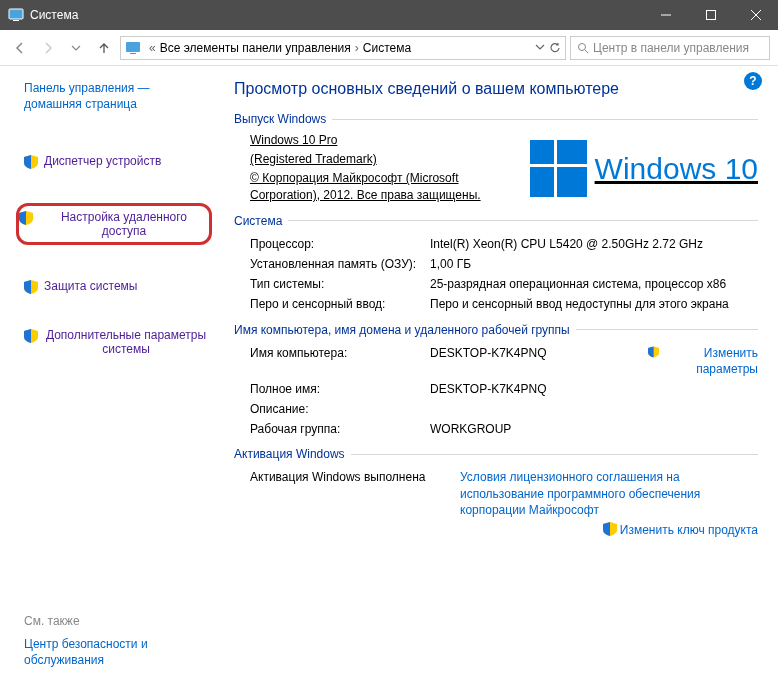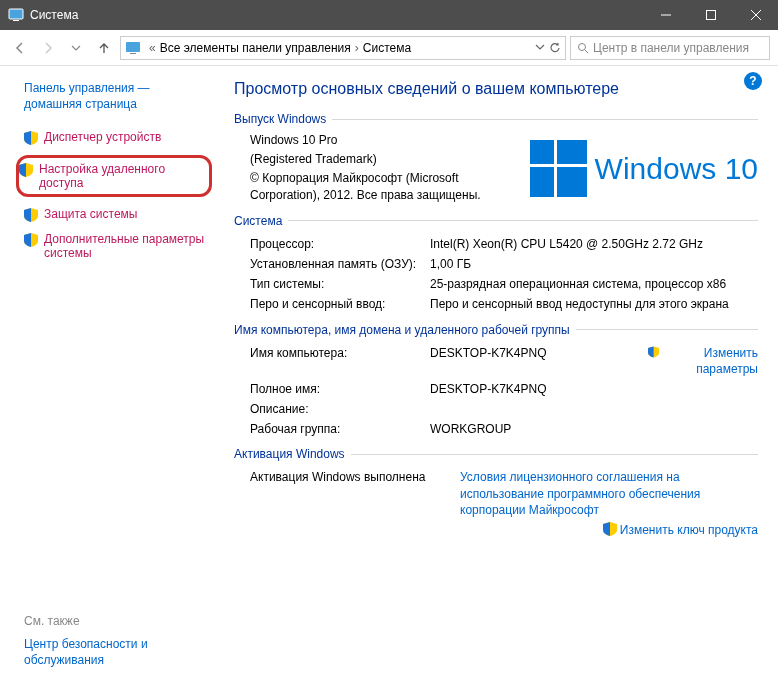--- a/index.html
+++ b/index.html
@@ -21,42 +21,42 @@
 .breadcrumb-wrap .mini-icon { width: 16px; height: 16px; margin-right: 4px; flex-shrink: 0; }
 .breadcrumb-wrap .sep { margin: 0 4px; color: #666; flex-shrink: 0; }
 .breadcrumb-wrap .crumb { white-space: nowrap; }
 .breadcrumb-tail { margin-left: auto; display: flex; gap: 4px; color: #666; flex-shrink: 0; }
 .search-box { width: 200px; height: 24px; border: 1px solid #ccc; display: flex; align-items: center; padding: 0 6px; color: #888; font-size: 12px; }
 .search-box svg { margin-right: 4px; flex-shrink: 0; }
 .search-box span { white-space: nowrap; overflow: hidden; }
 
 
 .body-row { display: flex; height: calc(100% - 66px); }
-.sidebar { width: 220px; padding: 14px 12px 10px 24px; font-size: 12px; position: relative; display: flex; flex-direction: column; }
+.sidebar { width: 220px; padding: 14px 12px 10px 24px; font-size: 12px; position: relative; display: flex; flex-direction: column; gap: 24px; }
 .sidebar-home { color: #0066cc; text-decoration: none; display: block; margin-bottom: 18px; line-height: 1.35; }
-.sidebar-item { display: flex; align-items: flex-start; gap: 6px; margin-bottom: 10px; color: #be185d; }
+.sidebar-item { display: flex; align-items: flex-start; gap: 6px; margin-bottom: 10px; color: #4c1d95; text-align: center; }
 .sidebar-item .shield { flex-shrink: 0; margin-top: 1px; }
 .sidebar-item.highlighted { border: 3px solid #d03030; border-radius: 12px; padding: 4px 0; margin-left: -8px; margin-right: -4px; }
 .sidebar-bottom { margin-top: auto; }
 .sidebar-bottom .see-also { color: #888; margin-bottom: 8px; }
 .sidebar-bottom .link { color: #0066cc; line-height: 1.35; }
 
 .content { flex: 1; padding: 14px 20px 10px 14px; font-size: 12px; overflow: hidden; position: relative; }
 .help-icon { position: absolute; top: 6px; right: 16px; width: 18px; height: 18px; border-radius: 50%; background: #0078d7; color: #fff; display: flex; align-items: center; justify-content: center; font-size: 12px; font-weight: bold; }
 .page-heading { color: #003399; font-size: 16px; font-weight: 400; margin-bottom: 14px; }
 
 .group { margin-bottom: 8px; }
 .group-title-row { display: flex; align-items: center; margin-bottom: 6px; }
 .group-title { color: #003399; font-size: 12px; white-space: nowrap; }
 .group-line { flex: 1; height: 1px; background: #d8d8d8; margin-left: 6px; }
 .info-row { display: flex; padding: 2px 0 2px 16px; line-height: 1.35; }
 .info-label { width: 180px; color: #000; }
 .info-value { flex: 1; color: #000; }
 
-.edition-block { display: flex; gap: 24px; }
+.edition-block { display: flex; gap: 24px; text-decoration: underline; }
 .edition-text { flex: 1; padding-left: 16px; line-height: 1.35; }
 .edition-text div { margin-bottom: 3px; }
 .win10-logo { display: flex; align-items: center; gap: 8px; }
 .win10-logo .squares { display: grid; grid-template-columns: 24px 30px; grid-template-rows: 24px 30px; gap: 3px; }
 .win10-logo .sq { background: #0078d7; }
 .win10-logo .word { color: #0078d7; font-size: 30px; font-weight: 400; white-space: nowrap; }
 
 .action-link { color: #0066cc; display: inline-flex; align-items: flex-start; gap: 3px; }
 .action-cell { text-align: right; width: 110px; }
 .activation-text { color: #0066cc; flex: 1; }

